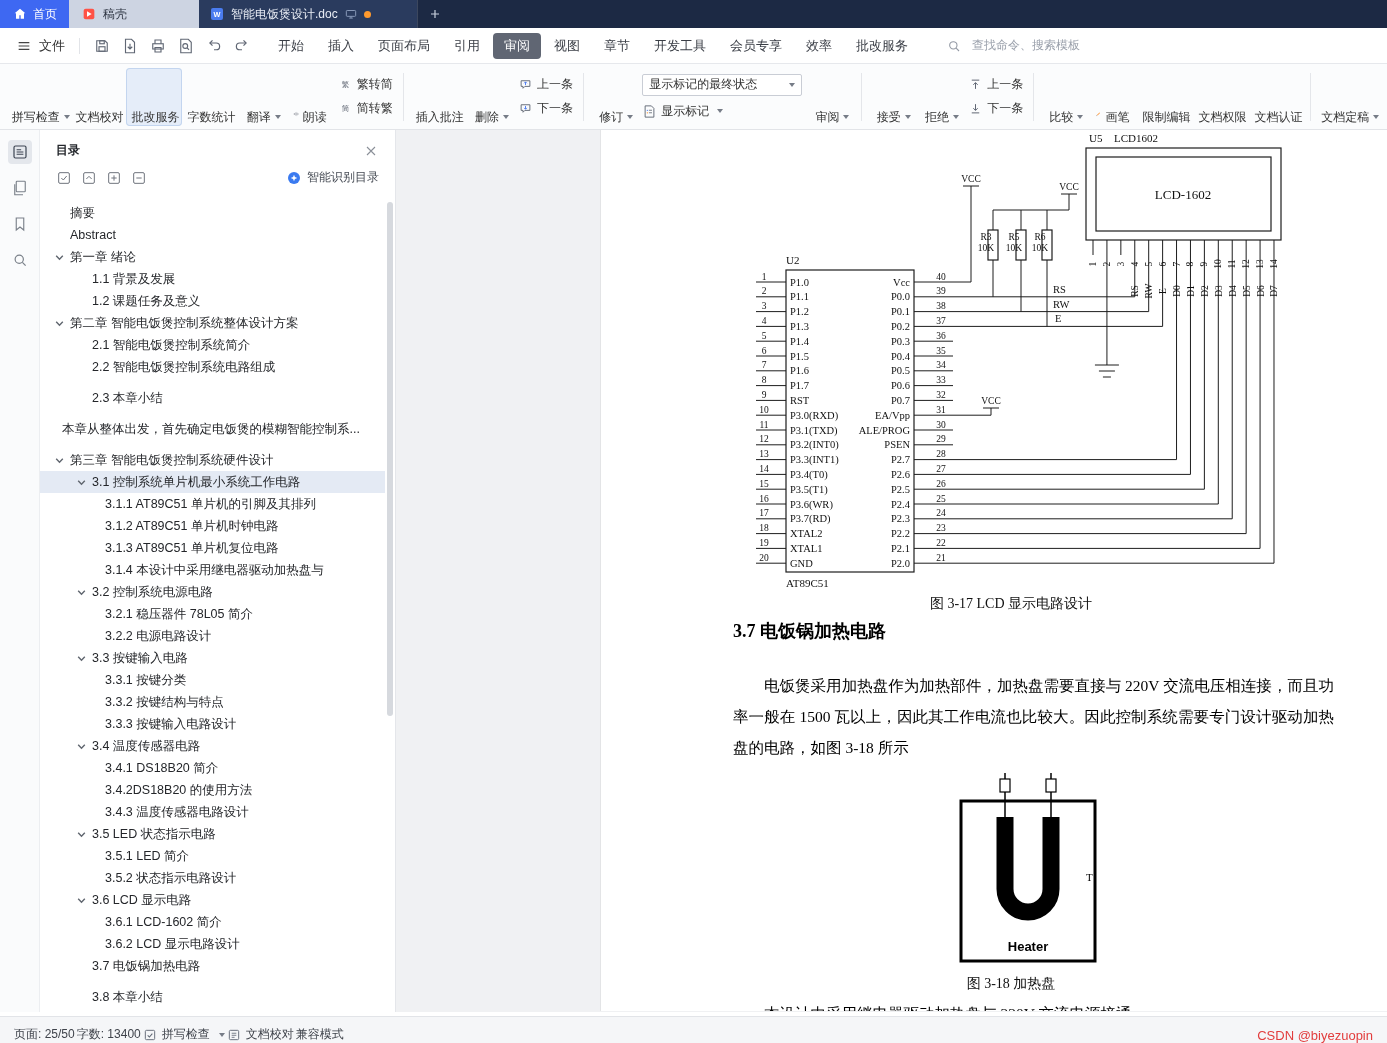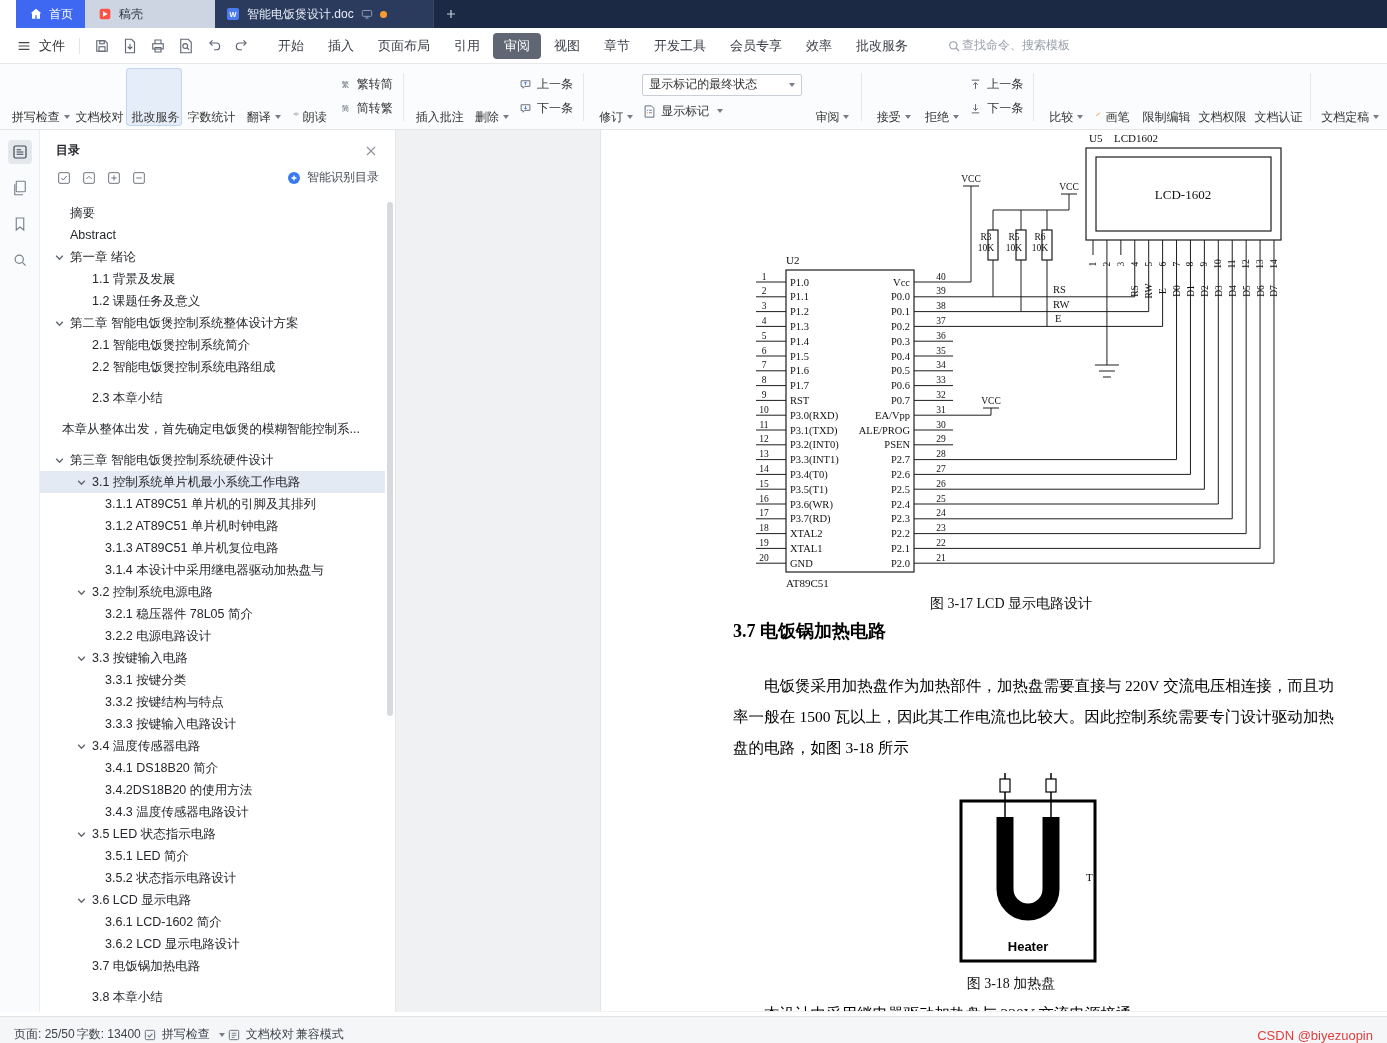--- a/index.html
+++ b/index.html
@@ -1,36 +1,36 @@
 <!DOCTYPE html>
 <html><head>
 <meta charset="utf-8">
 <style>
 *{box-sizing:border-box;margin:0;padding:0}
 body{font-family:"Liberation Sans","DejaVu Sans",sans-serif;background:#888}
 #app{position:relative;width:1387px;height:1043px;background:#fff;overflow:hidden;font-size:12px;color:#333}
 
-.titlebar{position:absolute;top:0;left:16px;right:0;height:28px;background:#1c2944;display:flex;align-items:stretch}
+.titlebar{position:absolute;top:0;left:0;right:0;height:28px;background:#1c2944;display:flex;align-items:stretch}
 .tb-home{width:69px;background:#3e68f2;color:#fff;display:flex;align-items:center;justify-content:center;gap:5px;font-size:12px}
 .tb-tab2{width:130px;background:#cdd4e2;color:#2b3240;display:flex;align-items:center;gap:6px;padding:0 12px;font-size:12px}
 .tb-doc{width:218px;background:#2a3b5e;color:#e9edf5;display:flex;align-items:center;gap:6px;padding:0 10px;font-size:12px}
 .tb-doc .lbl{white-space:nowrap;overflow:hidden;max-width:134px}
 .orange-dot{width:7px;height:7px;border-radius:50%;background:#ff9a2e;flex:none}
 .tb-newtab{width:34px;display:flex;align-items:center;justify-content:center;border-left:1px solid rgba(255,255,255,.14)}
 .i16{width:16px;height:16px;flex:none}.i14{width:14px;height:14px;flex:none}
 .i16 svg,.i14 svg,.ric svg,.ric-s svg,.mbtn svg,.ticon svg,.sicon svg,.tchev svg,.sb-ic svg{width:100%;height:100%;display:block}
 
 .menubar{position:absolute;top:28px;left:0;right:0;height:36px;background:#fff;border-bottom:1px solid #e6e8ec;display:flex;align-items:center;padding:0 10px}
 .mb-file{display:flex;align-items:center;gap:7px;font-size:13px;color:#333;padding:0 6px}
 .mb-sep{width:1px;height:16px;background:#e2e4e8;margin:0 8px}
 .mbtn{width:24px;height:24px;padding:3px;border-radius:4px;margin:0 2px;flex:none}
 .mtabs{display:flex;align-items:center;margin-left:10px}
 .mtab{padding:4px 11px;font-size:13px;color:#3a3e46;border-radius:4px;margin:0 1px;white-space:nowrap}
 .mtab.active{background:#606673;color:#fff}
-.mb-search{display:flex;align-items:flex-end;gap:0;color:#9aa0ab;font-size:12px;margin-left:26px;white-space:nowrap}
+.mb-search{display:flex;align-items:flex-end;gap:10px;color:#9aa0ab;font-size:12px;margin-left:26px;white-space:nowrap}
 
 .ribbon{position:absolute;top:64px;left:0;right:0;height:66px;background:#fbfcfd;border-bottom:1px solid #e2e4e8;display:flex;align-items:center;padding:0 8px}
 .rbig{display:flex;flex-direction:row;align-items:flex-end;justify-content:center;gap:4px;height:58px;padding:0 7px;border-radius:4px;min-width:48px}
 .rbig.active{background:#e5edf9;box-shadow:inset 0 0 0 1px #c3d5ef}
 .ric{width:24px;height:24px}.ric-s{width:15px;height:15px;flex:none}
 .rlab{font-size:12px;color:#333;display:flex;align-items:center;white-space:nowrap}
 .rstack{display:flex;flex-direction:column;justify-content:center;gap:7px;height:58px;padding:0 4px}
 .rsmall{display:flex;align-items:center;gap:4px;font-size:12px;color:#333;white-space:nowrap}
 .rdiv{width:1px;height:48px;background:#e4e6ea;margin:0 6px;flex:none}
 .combo{width:160px;height:22px;border:1px solid #c9cdd5;border-radius:2px;background:#fff;display:flex;align-items:center;justify-content:space-between;padding:0 6px;font-size:12px;color:#333;white-space:nowrap}

